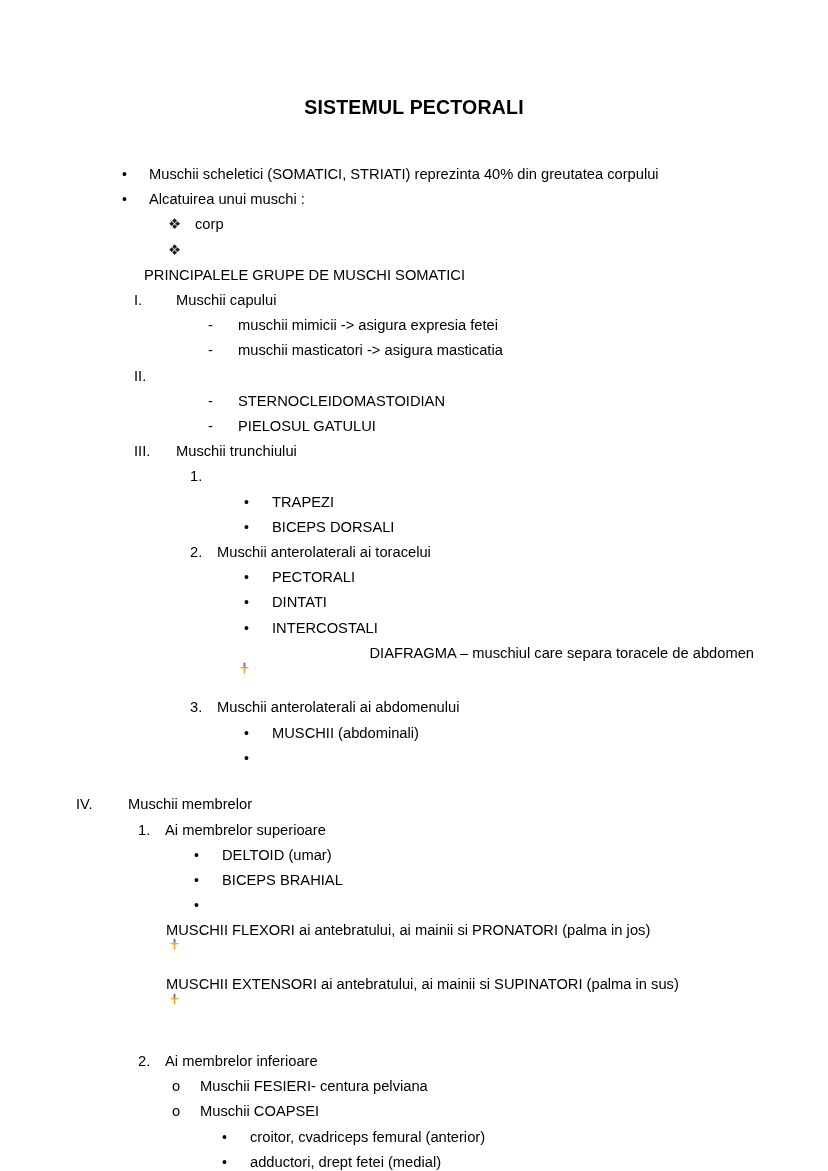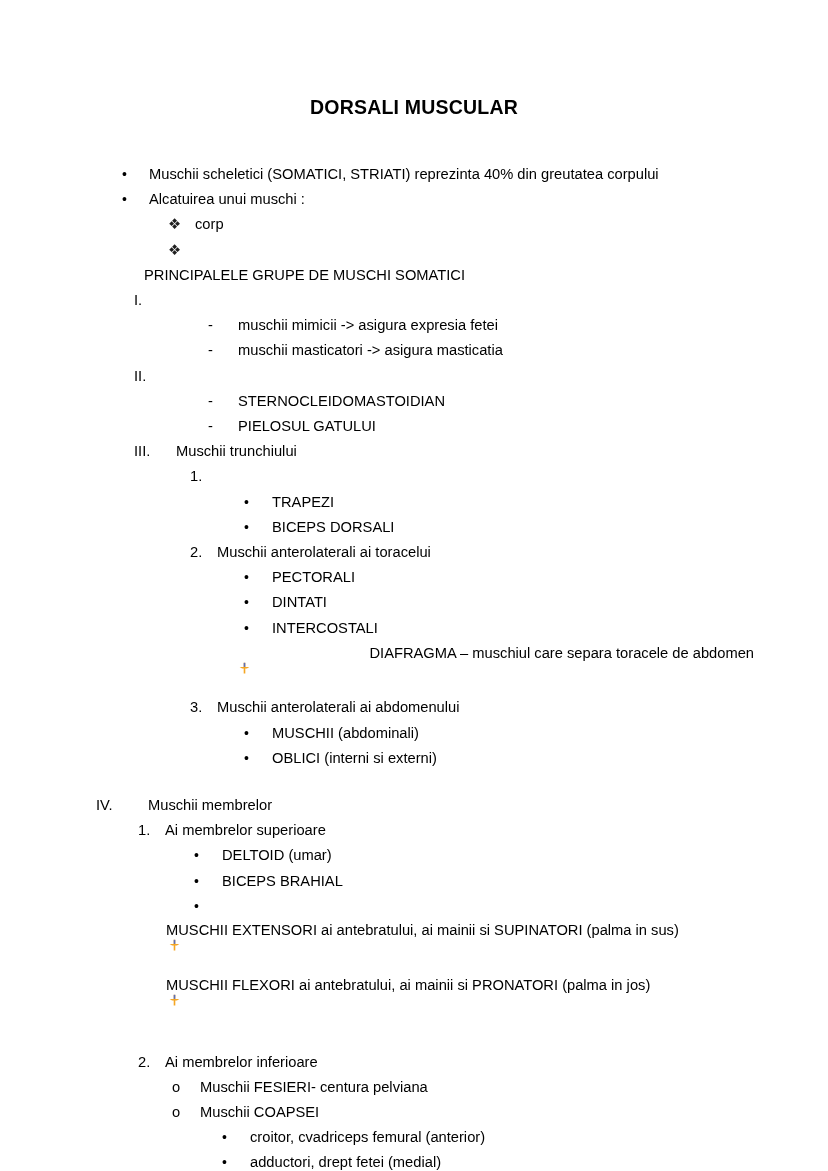--- a/index.html
+++ b/index.html
@@ -84,21 +84,21 @@
     height: 13px;
     vertical-align: -2px;
   }
   .spacer-md { height: 22px; }
 </style>
 </head>
 <body>
 
 <div class="page">
 
-  <div class="doc-title">DORSALI MUSCULAR</div>
+  <div class="doc-title">SISTEMUL PECTORALI</div>
 
   <div class="line lv-bullet1">
     <span class="marker mk-bullet bullet-glyph">•</span>
     <span class="txt">Muschii scheletici (SOMATICI, STRIATI) reprezinta  40% din greutatea corpului</span>
   </div>
   <div class="line lv-bullet1">
     <span class="marker mk-bullet bullet-glyph">•</span>
     <span class="txt">Alcatuirea unui muschi :</span>
   </div>
 
@@ -109,20 +109,21 @@
   <div class="line lv-diamond">
     <span class="marker mk-diamond">❖</span>
   </div>
 
   <div class="line lv-plain-a">
     <span class="txt">PRINCIPALELE GRUPE DE MUSCHI SOMATICI</span>
   </div>
 
   <div class="line lv-roman">
     <span class="marker mk-roman">I.</span>
+    <span class="txt">Muschii capului</span>
   </div>
   <div class="line lv-dash">
     <span class="marker mk-dash">-</span>
     <span class="txt">muschii mimicii -&gt; asigura expresia fetei</span>
   </div>
   <div class="line lv-dash">
     <span class="marker mk-dash">-</span>
     <span class="txt">muschii masticatori -&gt; asigura masticatia</span>
   </div>
 
@@ -185,64 +186,63 @@
   <div class="line lv-num">
     <span class="marker mk-num">3.</span>
     <span class="txt">Muschii anterolaterali ai abdomenului</span>
   </div>
   <div class="line lv-dot2">
     <span class="marker mk-dot bullet-glyph">•</span>
     <span class="txt">MUSCHII (abdominali)</span>
   </div>
   <div class="line lv-dot2">
     <span class="marker mk-dot bullet-glyph">•</span>
-    <span class="txt">OBLICI (interni si externi)</span>
   </div>
 
   <div class="spacer-md"></div>
 
   <div class="line lv-roman4" style="padding-left:2px;">
-    <span class="marker mk-roman" style="width:52px;margin-left:20px;">IV.</span>
+    <span class="marker mk-roman" style="width:52px;">IV.</span>
     <span class="txt">Muschii membrelor</span>
   </div>
 
   <div class="line lv-num4">
     <span class="marker mk-num">1.</span>
     <span class="txt">Ai membrelor superioare</span>
   </div>
   <div class="line lv-dot3">
     <span class="marker mk-dot bullet-glyph">•</span>
     <span class="txt">DELTOID (umar)</span>
   </div>
   <div class="line lv-dot3">
     <span class="marker mk-dot bullet-glyph">•</span>
     <span class="txt">BICEPS BRAHIAL</span>
   </div>
   <div class="line lv-dot3">
     <span class="marker mk-dot bullet-glyph">•</span>
   </div>
 
+  <div class="line lv-arrow2">
+    <span class="marker mk-arrow">
+      <svg class="arrow-icon" viewBox="0 0 16 16" aria-hidden="true">
+        <path d="M7 1 h2 v5 h5 l-3 2 h-2 v6 h-2 v-6 h-2 l-3 -2 h5 z" fill="#F5A623"></path>
+        <path d="M7 1 h2 v5 h-2 z" fill="#5B6FB8"></path>
+      </svg>
+    </span>
+    <span class="txt">MUSCHII FLEXORI ai antebratului, ai mainii si PRONATORI (palma in jos)</span>
+  </div>
   <div class="line lv-arrow2">
     <span class="marker mk-arrow">
       <svg class="arrow-icon" viewBox="0 0 16 16" aria-hidden="true">
         <path d="M7 1 h2 v5 h5 l-3 2 h-2 v6 h-2 v-6 h-2 l-3 -2 h5 z" fill="#F5A623"></path>
         <path d="M7 1 h2 v5 h-2 z" fill="#5B6FB8"></path>
       </svg>
     </span>
     <span class="txt">MUSCHII EXTENSORI ai antebratului, ai mainii si SUPINATORI (palma in sus)</span>
   </div>
-  <div class="line lv-arrow2">
-    <span class="marker mk-arrow">
-      <svg class="arrow-icon" viewBox="0 0 16 16" aria-hidden="true">
-        <path d="M7 1 h2 v5 h5 l-3 2 h-2 v6 h-2 v-6 h-2 l-3 -2 h5 z" fill="#F5A623"></path>
-        <path d="M7 1 h2 v5 h-2 z" fill="#5B6FB8"></path>
-      </svg>
-    </span>
-    <span class="txt">MUSCHII FLEXORI ai antebratului, ai mainii si PRONATORI (palma in jos)</span>
-  </div>
 
   <div class="spacer-md"></div>
 
   <div class="line lv-num4">
     <span class="marker mk-num">2.</span>
     <span class="txt">Ai membrelor inferioare</span>
   </div>
   <div class="line lv-circle">
     <span class="marker mk-circle">o</span>
     <span class="txt">Muschii FESIERI-  centura pelviana</span>

